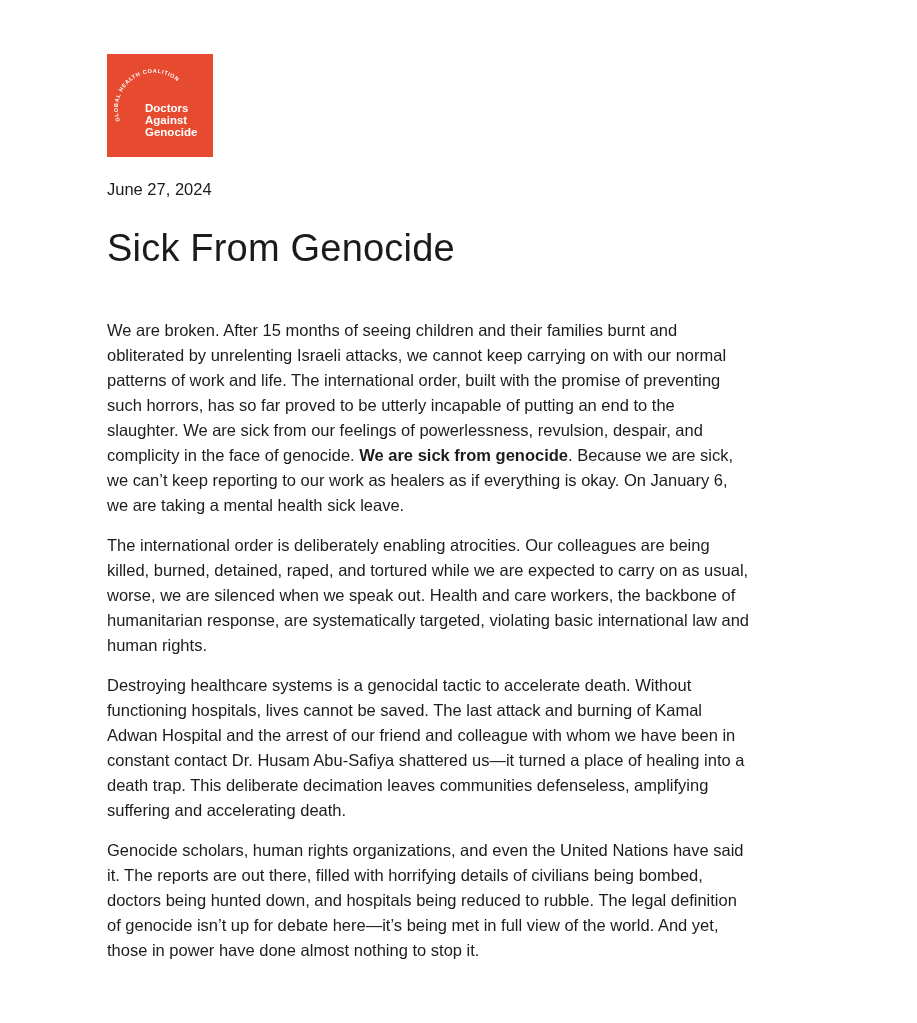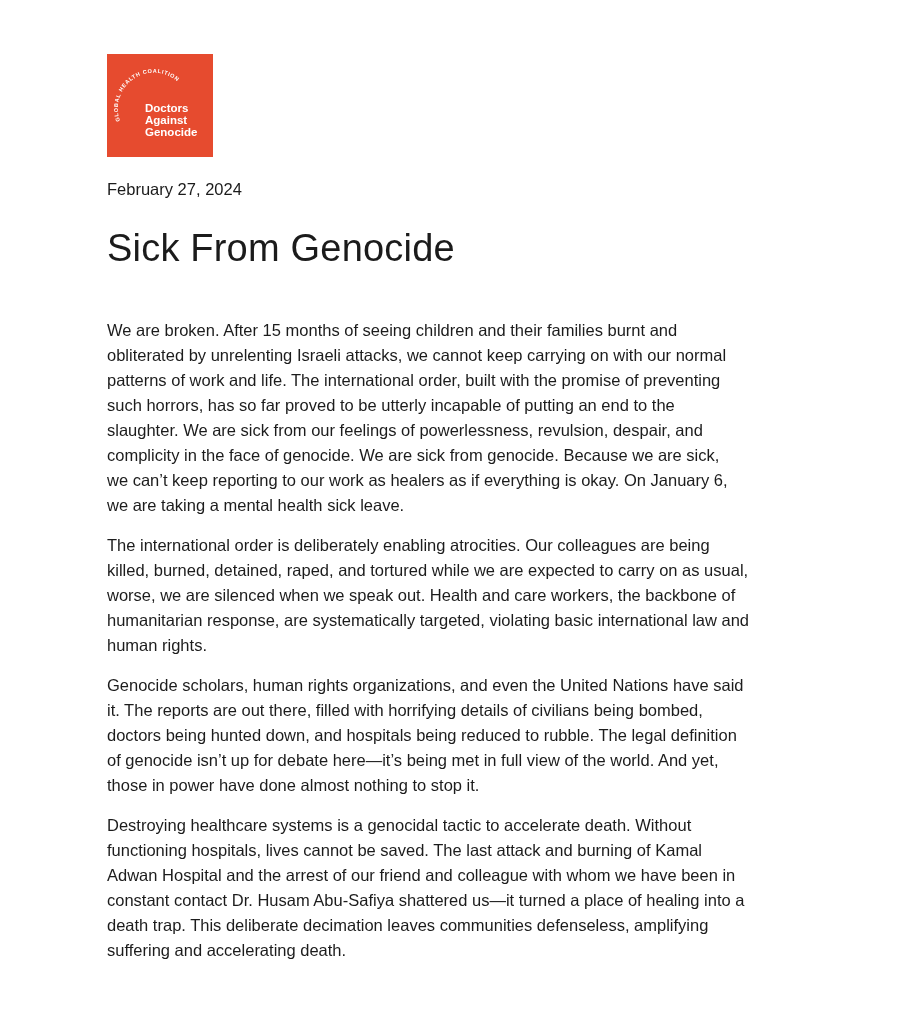--- a/index.html
+++ b/index.html
@@ -46,65 +46,65 @@
     top: 318px;
     width: 790px;
     color: #1c1c1c;
   }
   .content p {
     font-size: 16.5px;
     line-height: 25px;
     margin: 0 0 15px 0;
     white-space: pre-line;
   }
-  .content strong { font-weight: 400; }
+  .content strong { font-weight: 700; }
 </style>
 </head>
 <body>
 
 <div class="page">
 
   <svg class="logo" viewBox="0 0 106 103" aria-hidden="true">
     <rect x="0" y="0" width="106" height="103" fill="#E64B2F"></rect>
     <path id="dag-arc" d="M 13 67 A 36 36 0 0 1 72 29" fill="none"></path>
     <text font-size="5.5" font-weight="bold" letter-spacing="0.7" fill="#ffffff" font-family="Liberation Sans, DejaVu Sans, sans-serif">
       <textPath href="#dag-arc" startOffset="0">GLOBAL HEALTH COALITION</textPath>
     </text>
     <text x="38" y="58" font-size="11.5" font-weight="bold" fill="#ffffff" font-family="Liberation Sans, DejaVu Sans, sans-serif">Doctors</text>
     <text x="38" y="70" font-size="11.5" font-weight="bold" fill="#ffffff" font-family="Liberation Sans, DejaVu Sans, sans-serif">Against</text>
     <text x="38" y="82" font-size="11.5" font-weight="bold" fill="#ffffff" font-family="Liberation Sans, DejaVu Sans, sans-serif">Genocide</text>
   </svg>
 
-  <div class="doc-date">February 27, 2024</div>
+  <div class="doc-date">June 27, 2024</div>
 
   <h1 class="doc-title">Sick From Genocide</h1>
 
   <div class="content">
     <p><span>We are broken. After 15 months of seeing children and their families burnt and
 obliterated by unrelenting Israeli attacks, we cannot keep carrying on with our normal
 patterns of work and life. The international order, built with the promise of preventing
 such horrors, has so far proved to be utterly incapable of putting an end to the
 slaughter. We are sick from our feelings of powerlessness, revulsion, despair, and
 complicity in the face of genocide. </span><strong>We are sick from genocide</strong><span>. Because we are sick,
 we can’t keep reporting to our work as healers as if everything is okay. On January 6,
 we are taking a mental health sick leave.</span></p>
 
     <p>The international order is deliberately enabling atrocities. Our colleagues are being
 killed, burned, detained, raped, and tortured while we are expected to carry on as usual,
 worse, we are silenced when we speak out. Health and care workers, the backbone of
 humanitarian response, are systematically targeted, violating basic international law and
 human rights.</p>
 
-    <p>Genocide scholars, human rights organizations, and even the United Nations have said
-it. The reports are out there, filled with horrifying details of civilians being bombed,
-doctors being hunted down, and hospitals being reduced to rubble. The legal definition
-of genocide isn’t up for debate here—it’s being met in full view of the world. And yet,
-those in power have done almost nothing to stop it.</p>
-
     <p>Destroying healthcare systems is a genocidal tactic to accelerate death. Without
 functioning hospitals, lives cannot be saved. The last attack and burning of Kamal
 Adwan Hospital and the arrest of our friend and colleague with whom we have been in
 constant contact Dr. Husam Abu-Safiya shattered us—it turned a place of healing into a
 death trap. This deliberate decimation leaves communities defenseless, amplifying
 suffering and accelerating death.</p>
+
+    <p>Genocide scholars, human rights organizations, and even the United Nations have said
+it. The reports are out there, filled with horrifying details of civilians being bombed,
+doctors being hunted down, and hospitals being reduced to rubble. The legal definition
+of genocide isn’t up for debate here—it’s being met in full view of the world. And yet,
+those in power have done almost nothing to stop it.</p>
   </div>
 
 </div>
 
 </body></html>

